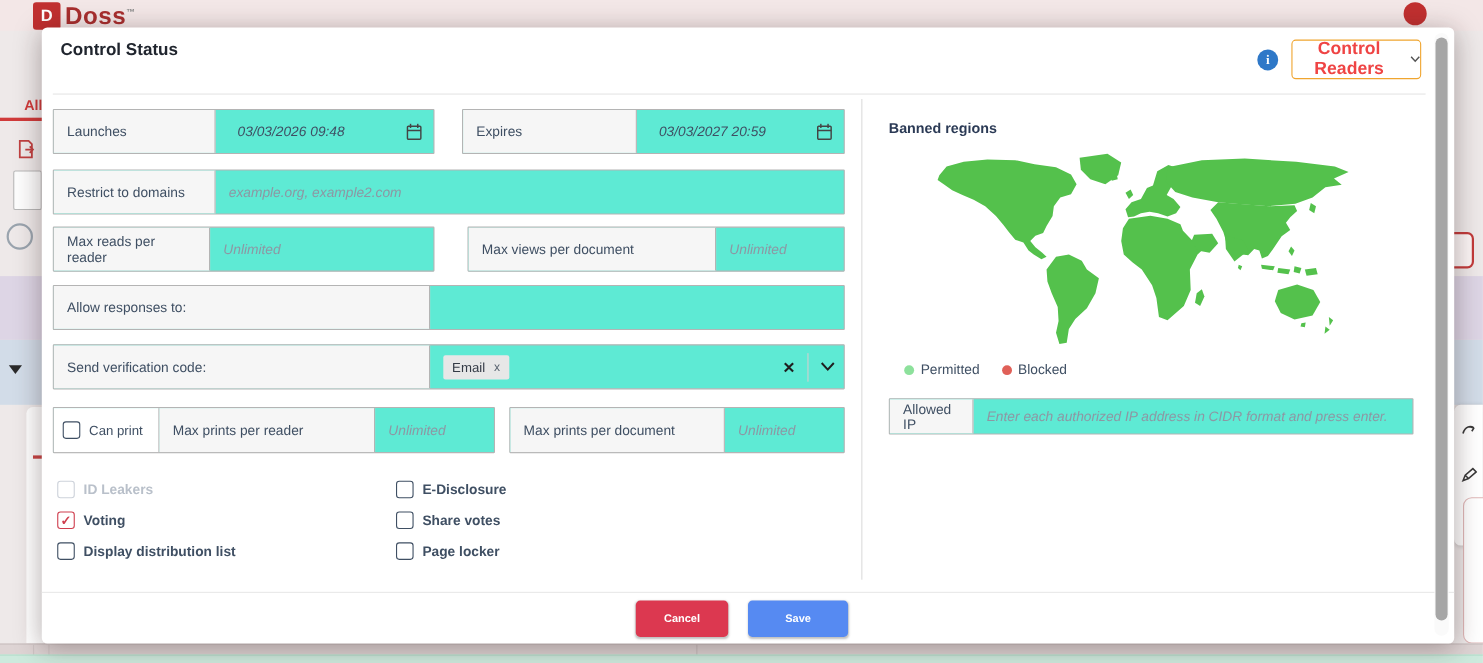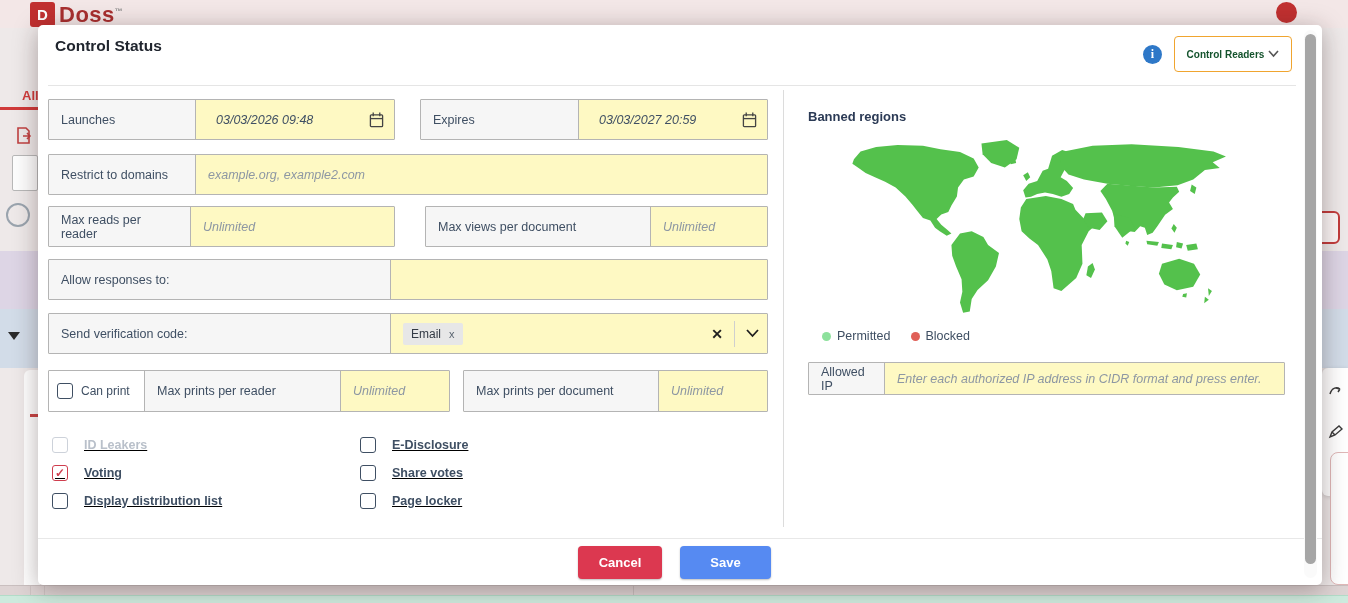--- a/index.html
+++ b/index.html
@@ -43,27 +43,27 @@
   
   .modal { position:absolute; left:38px; top:25px; width:1284px; height:560px; background:#fff;
     border-radius:5px; box-shadow:0 4px 24px rgba(40,20,20,.35); z-index:10; }
   .m-title { position:absolute; left:17px; top:12px; font-size:15.5px; font-weight:bold; color:#20252e; }
   .info-icon { position:absolute; left:1105px; top:20px; width:19px; height:19px; border-radius:50%;
     background:#2e78c8; color:#fff; font-size:12px; font-weight:bold; text-align:center; line-height:19px;
     font-family:"Liberation Serif", serif; cursor:pointer; }
   .cr-btn { position:absolute; left:1136px; top:11px; width:118px; height:36px; background:#fff;
     border:1px solid #f0a52f; border-radius:4px; display:flex; align-items:center; justify-content:center;
     gap:4px; cursor:pointer; }
-  .cr-btn span { color:#14532d; font-weight:bold; font-size:10px; }
+  .cr-btn span { color:#ef4444; font-weight:bold; font-size:16px; }
   .m-divider { position:absolute; left:10px; top:60px; width:1248px; height:1px; background:#e5e5e5; }
   .v-divider { position:absolute; left:745px; top:65px; width:1px; height:437px; background:#dcdcdc; }
   .m-divider2 { position:absolute; left:0; top:513px; width:100%; height:1px; background:#e8e8e8; }
 
   .field { position:absolute; display:flex; align-items:stretch; height:41px;
-    border:1px solid #b4b4b4; background:#fef9c3; border-radius:1px; }
+    border:1px solid #b4b4b4; background:#5eead4; border-radius:1px; }
   .flabel { background:#f6f6f6; border-right:1px solid #b4b4b4; display:flex; align-items:center;
     padding:0 12px; color:#3f4f63; font-size:12.5px; flex-shrink:0; }
   .fin { border:none; outline:none; flex:1; min-width:0; font-size:12.5px; color:#3f4f63;
     padding:0 12px; background:transparent; font-family:inherit;font-style:italic; }
   .fin::placeholder { font-style:italic; color:#8d97a3; }
   .fin.date { padding-left:20px; }
   .cal { align-self:center; margin-right:10px; flex-shrink:0; cursor:pointer; }
 
   .tag { align-self:center; margin-left:12px; background:#e7e7e7; border-radius:2px; padding:4px 8px;
     display:flex; align-items:center; gap:8px; font-size:12px; color:#333a45; cursor:pointer; }
@@ -73,27 +73,27 @@
   .vsep { width:1px; height:26px; background:#cfcfcf; }
 
   .canprint { display:flex; align-items:center; gap:8px; padding:0 10px 0 8px;
     border-right:1px solid #b4b4b4; background:#fff; flex-shrink:0; width:96px; }
   .cpl { font-size:12px; color:#3f4f63; }
 
   .cb { width:16px; height:16px; border:1.5px solid #3f4f63; border-radius:3px; background:#fff;
     display:inline-flex; align-items:center; justify-content:center; flex-shrink:0; cursor:pointer; }
   .cb.checked { border-color:#cf3e4e; }
   .cb.checked::after { content:"✓"; color:#cf3e4e; font-size:12px; font-weight:bold; line-height:1; }
-  .cbrow { position:absolute; display:flex; align-items:center; gap:16px;text-decoration:underline; }
+  .cbrow { position:absolute; display:flex; align-items:center; gap:8px; }
   .cbl { font-size:12.5px; font-weight:bold; color:#3f4f63; }
   .cbrow.disabled .cb { border-color:#cdd2da; }
   .cbrow.disabled .cbl { color:#b9c0ca; }
 
   .btn { position:absolute; top:521px; height:33px; border:none; border-radius:4px; color:#fff;
-    font-weight:bold; font-size:13px; font-family:inherit; cursor:pointer; box-shadow:0 1px 2px rgba(0,0,0,.25); }
+    font-weight:bold; font-size:10px; font-family:inherit; cursor:pointer; box-shadow:0 1px 2px rgba(0,0,0,.25); }
   .btn.cancel { left:540px; width:84px; background:#dc3850; }
   .btn.save { left:642px; width:91px; background:#568af2; }
 
   .br-title { position:absolute; left:770px; top:84px; font-size:13px; font-weight:bold; color:#2b3a55; }
   .map-wrap { position:absolute; left:805px; top:112px; width:390px; height:180px; }
   .legend { position:absolute; left:784px; top:304px; display:flex; align-items:center; gap:6px;
     font-size:12.5px; color:#3f4f63; }
   .dot { width:9px; height:9px; border-radius:50%; display:inline-block; }
   .dot-g { background:#8de19c; }
   .dot-r { background:#e06058; margin-left:14px; }

